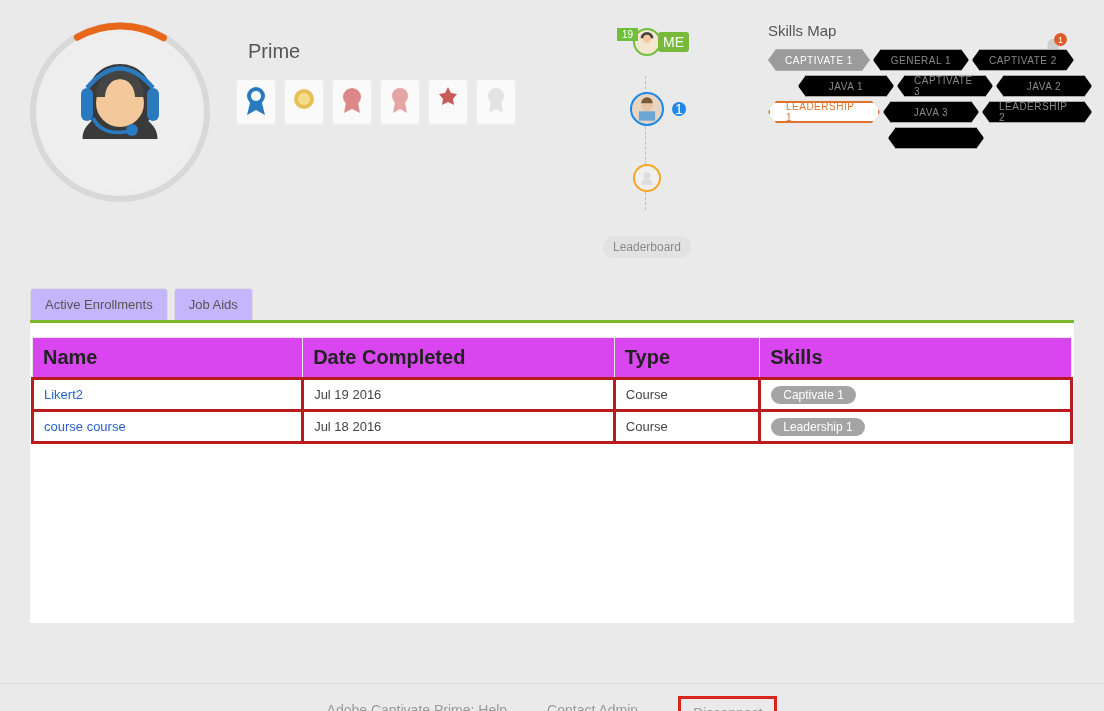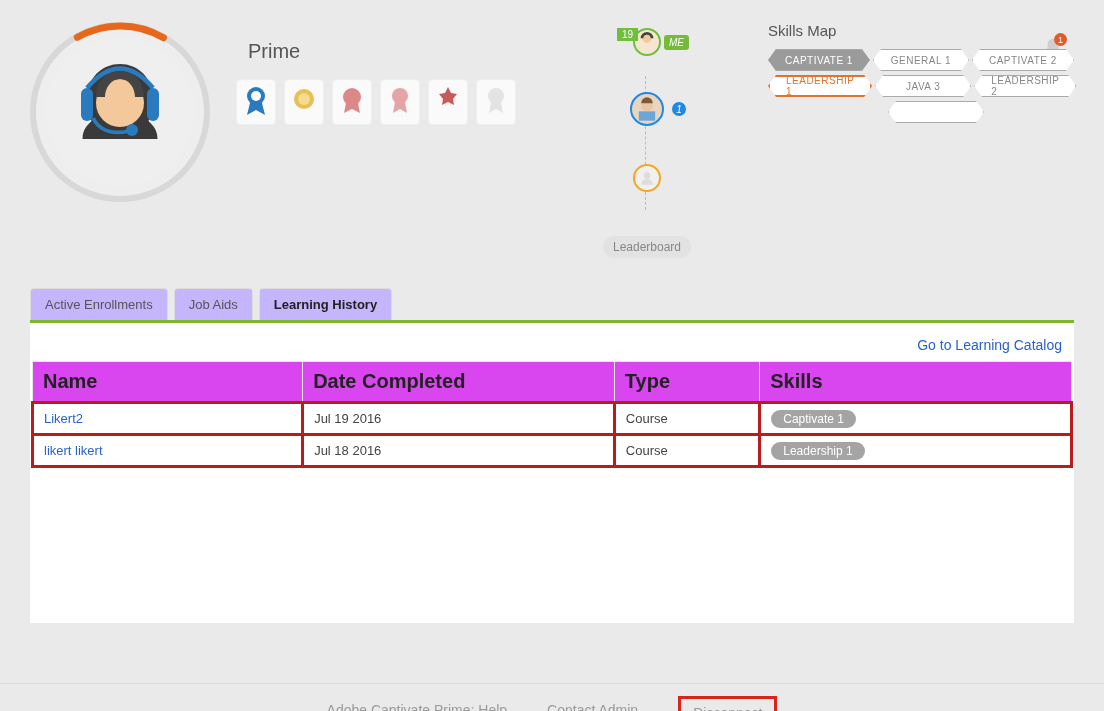--- a/index.html
+++ b/index.html
@@ -36,31 +36,31 @@
   }
   .leaderboard-col { flex:0 0 170px; position:relative; display:flex; flex-direction:column; align-items:center; padding-top:6px;}
   .lb-line {
     position:absolute; top:54px; bottom:48px; width:0; border-left:1px dashed #bbb; left:83px;
   }
   .lb-node { display:flex; align-items:center; justify-content:center; margin-bottom:36px; position:relative;}
   .lb-face { width:28px; height:28px; border-radius:50%; border:2px solid #6fbf3c; background:#f5e6d0; display:flex; align-items:center; justify-content:center; overflow:hidden;}
   .lb-face.blue { border-color:#1e88e5; }
   .lb-face.orange { border-color:#f5a623; }
   .lb-badge { position:absolute; left:-16px; top:0; font-size:10px; color:#fff; background:#6fbf3c; border-radius:0; padding:1px 5px; }
-  .lb-right { position:absolute; right:-28px; font-size:10px; background:#76b93b; color:#fff; padding:2px 5px; border-radius:3px;font-style:italic; }
+  .lb-right { position:absolute; right:-28px; font-size:14px; background:#76b93b; color:#fff; padding:2px 5px; border-radius:3px; }
   .lb-right.blue { background:#1e88e5; border-radius:50%; width:14px; height:14px; display:flex; align-items:center; justify-content:center; right:-22px;}
   .leaderboard-label { font-size:12px; color:#888; background:#e2e2e2; padding:4px 10px; border-radius:12px; margin-top:8px;}
   .skills-col { flex:1; padding-left:10px;}
   .skills-title { font-size:15px; color:#555; }
   .skills-grid { display:flex; flex-wrap:wrap; gap:4px 2px; margin-top:10px; }
   .skill-hex {
     font-size:10px; letter-spacing:0.5px; color:#888;
     border:1px solid #aaa; padding:5px 16px;
     clip-path: polygon(8px 0, calc(100% - 8px) 0, 100% 50%, calc(100% - 8px) 100%, 8px 100%, 0 50%);
-    background:#ffffff; display:inline-flex; align-items:center; justify-content:center;
+    background:#000000; display:inline-flex; align-items:center; justify-content:center;
     min-width:96px; height:22px;
   }
   .skill-hex.filled { background:#9b9b9b; color:#fff; }
   .skill-hex.orange { background:#fff; color:#e0742e; border:2px solid #e0742e; }
   .skill-hex.empty { color:transparent; min-width:96px;}
   .notif {
     position:absolute; top:36px; right:40px; color:#ccc;
   }
   .notif-badge { position:absolute; top:-3px; right:-3px; width:13px; height:13px; background:#e25a2b; color:#fff; font-size:9px; border-radius:50%; display:flex; align-items:center; justify-content:center;}
   .main-panel {
@@ -212,59 +212,62 @@
 
   <div class="skills-col">
     <div class="skills-title">Skills Map</div>
     <div class="skills-grid">
 
       <div style="width:100%; display:flex; gap:3px;">
         <span class="skill-hex filled">CAPTIVATE 1</span>
         <span class="skill-hex">GENERAL 1</span>
         <span class="skill-hex">CAPTIVATE 2</span>
       </div>
+      <div style="width:100%; display:flex; gap:3px; margin-left:30px;">
+        <span class="skill-hex">JAVA 1</span>
+        <span class="skill-hex">CAPTIVATE 3</span>
+        <span class="skill-hex">JAVA 2</span>
+      </div>
       <div style="width:100%; display:flex; gap:3px;">
         <span class="skill-hex orange">LEADERSHIP 1</span>
         <span class="skill-hex">JAVA 3</span>
         <span class="skill-hex">LEADERSHIP 2</span>
       </div>
       <div style="width:100%; display:flex; gap:3px; margin-left:120px;">
         <span class="skill-hex empty"></span>
       </div>
     </div>
   </div>
 </div>
 
 <div class="main-panel">
   <div class="tabs">
     <div class="tab">Active Enrollments</div>
     <div class="tab">Job Aids</div>
-    <div class="tab active">Learning History</div>
   </div>
   <div class="green-bar"></div>
   <div class="panel-body">
-    <a href="#" class="catalog-link">Go to Learning Catalog</a>
     <table class="history">
       <thead>
         <tr>
           <th class="col-name">Name</th>
           <th class="col-date">Date Completed</th>
           <th class="col-type">Type</th>
           <th class="col-skills">Skills</th>
         </tr>
       </thead>
       <tbody>
         <tr>
           <td><a href="#">Likert2</a></td>
           <td>Jul 19 2016</td>
           <td>Course</td>
           <td><span class="skill-pill">Captivate 1</span></td>
         </tr>
         <tr>
-          <td><a href="#">likert likert</a></td>
+          <td><a href="#">course course</a></td>
           <td>Jul 18 2016</td>
           <td>Course</td>
           <td><span class="skill-pill">Leadership 1</span></td>
         </tr>
       </tbody>
     </table>
   </div>
 </div>
 
 <div class="footer">

